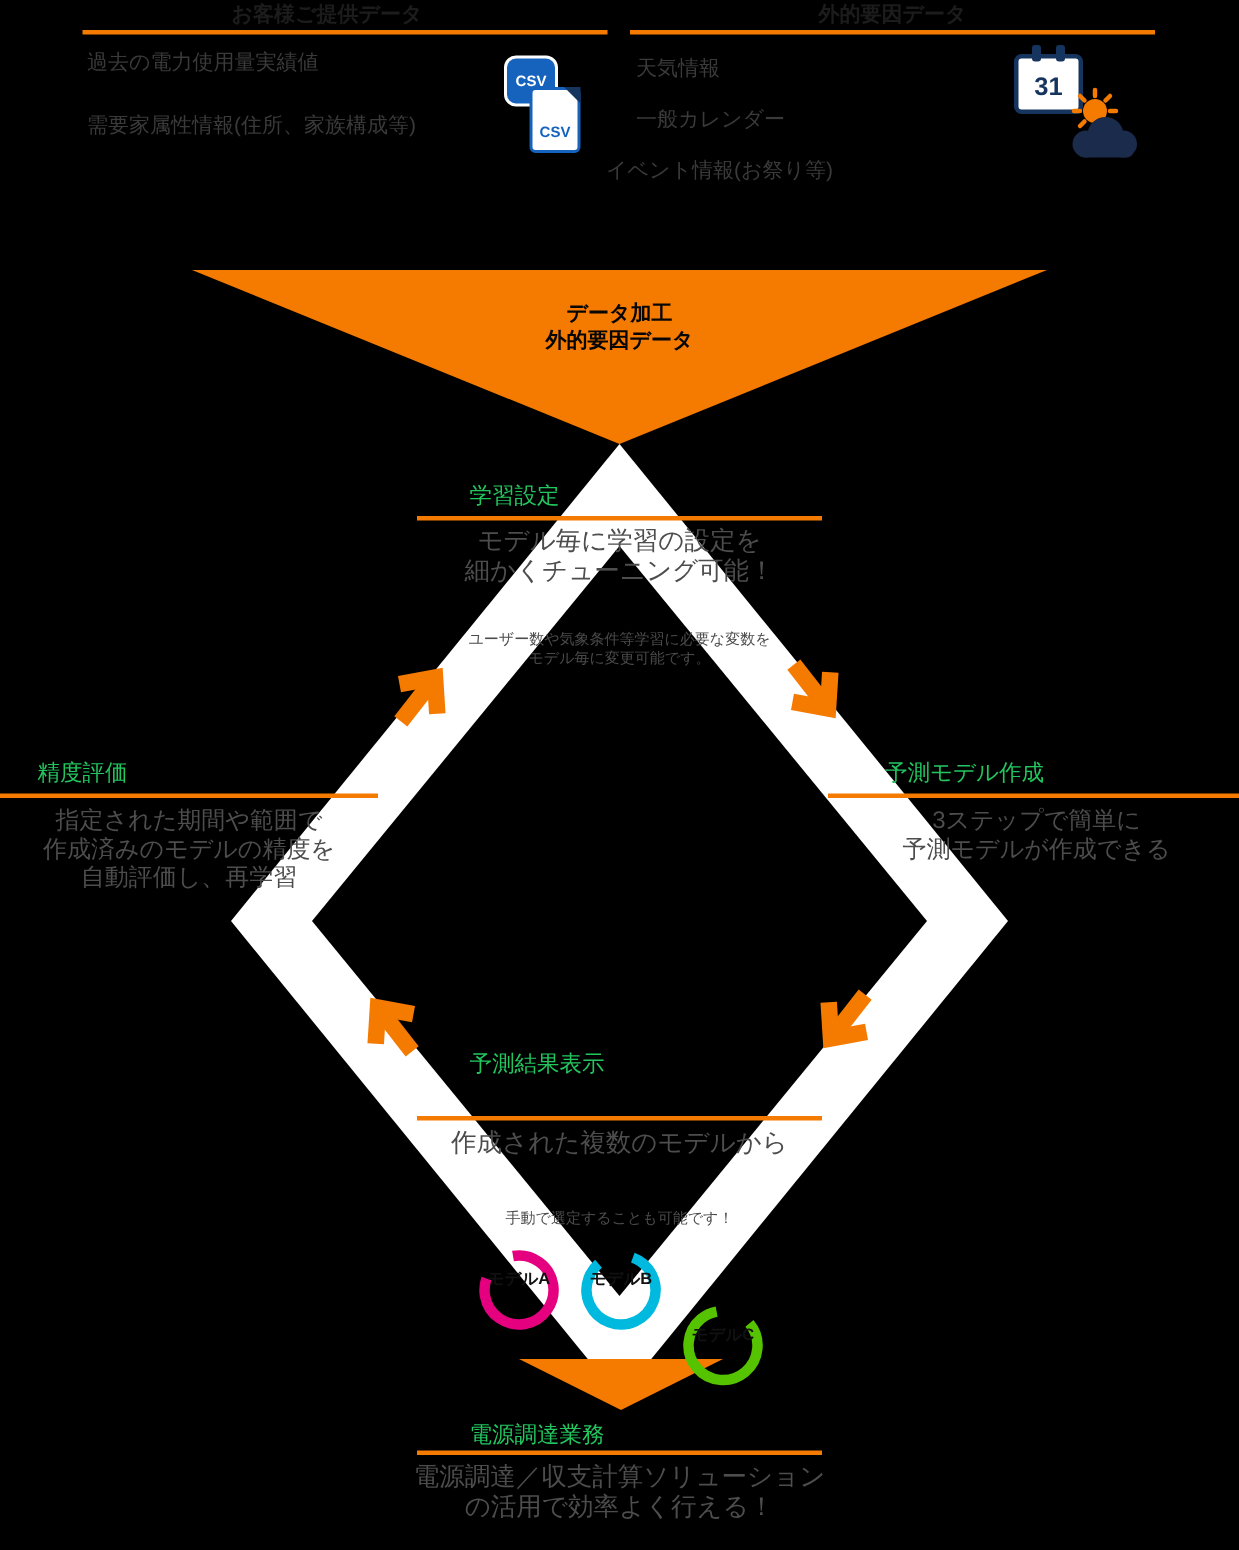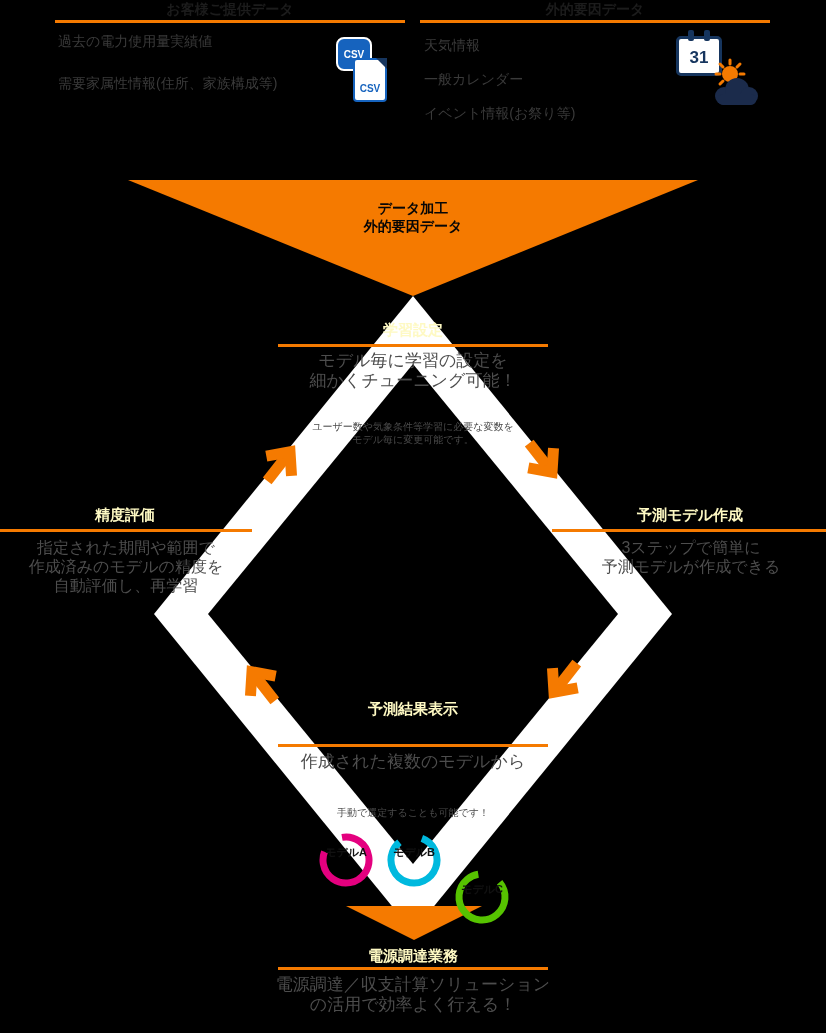--- a/index.html
+++ b/index.html
@@ -5,21 +5,21 @@
   *{margin:0;padding:0;box-sizing:border-box}
   html,body{background:#000;}
   body{font-family:"Liberation Sans","DejaVu Sans",sans-serif;}
   .canvas{position:relative;width:826px;height:1033px;background:#000;overflow:hidden}
   .abs{position:absolute}
   .layer-svg{position:absolute;left:0;top:0}
   .hdr{position:absolute;font-size:14px;font-weight:bold;color:#1c1c1c;text-align:center}
   .rule{position:absolute;height:3px;background:#F57A00}
   .item{position:absolute;font-size:14px;color:#3a3a3a}
   .funnel-label{position:absolute;font-size:14px;font-weight:bold;color:#060606;text-align:center;line-height:18px}
-  .node-title{position:absolute;font-size:15px;font-weight:bold;color:#fef9c3;text-align:center}
+  .node-title{position:absolute;font-size:15px;font-weight:normal;color:#22c55e;text-align:left}
   .body-text{position:absolute;font-size:17px;color:#4d4d4d;text-align:center;line-height:20px}
   .note-text{position:absolute;font-size:10px;color:#4a4a4a;text-align:center;line-height:13px}
   .csv-badge{position:absolute;width:36px;height:34px;background:#1663BE;border:2px solid #fff;
     border-radius:8px;display:flex;align-items:center;justify-content:center;
     color:#fff;font-size:10px;font-weight:bold}
   .csv-page{position:absolute;width:34px;height:44px;background:#fff;border:2px solid #1663BE;
     border-radius:4px;display:flex;align-items:flex-end;justify-content:center;
     padding-bottom:6px;color:#1663BE;font-size:10px;font-weight:bold}
   .csv-page::after{content:"";position:absolute;top:-2px;right:-2px;
     border-style:solid;border-width:0 11px 11px 0;
@@ -58,36 +58,36 @@
     <g class="arrow" transform="translate(562,682) rotate(128)">
       <path d="M-24 0 H10"></path>
         <path d="M-5 -16 L13 0 L-5 16"></path>
     </g>
     <g class="arrow" transform="translate(260,682) rotate(-128)">
       <path d="M-24 0 H10"></path>
         <path d="M-5 -16 L13 0 L-5 16"></path>
     </g>
   </svg>
 
-  <div class="hdr" style="left:55px;top:1px;width:350px">お客様ご提供データ</div>
+  <div class="hdr" style="left:43px;top:1px;width:350px">お客様ご提供データ</div>
   <div class="rule" style="left:55px;top:20px;width:350px"></div>
   <div class="item" style="left:58px;top:33px">過去の電力使用量実績値</div>
   <div class="item" style="left:58px;top:75px">需要家属性情報(住所、家族構成等)</div>
   <div class="csv-badge" style="left:336px;top:37px">
     <span>CSV</span>
   </div>
   <div class="csv-page" style="left:353px;top:58px">
     <span>CSV</span>
   </div>
 
   <div class="hdr" style="left:420px;top:1px;width:350px">外的要因データ</div>
   <div class="rule" style="left:420px;top:20px;width:350px"></div>
   <div class="item" style="left:424px;top:37px">天気情報</div>
   <div class="item" style="left:424px;top:71px">一般カレンダー</div>
-  <div class="item" style="left:424px;top:105px">イベント情報(お祭り等)</div>
+  <div class="item" style="left:404px;top:105px">イベント情報(お祭り等)</div>
   <div class="calendar-icon" style="left:676px;top:36px">
     <div class="cal-tab" style="left:9px"></div>
     <div class="cal-tab" style="right:9px"></div>
     <span class="cal-day">31</span>
   </div>
   <svg class="abs" style="left:704px;top:58px" width="60" height="52" viewBox="0 0 60 52">
     <g stroke="#F57A00" stroke-width="3" stroke-linecap="round">
       <line x1="26" y1="2" x2="26" y2="6"></line>
       <line x1="26" y1="26" x2="26" y2="30"></line>
       <line x1="12" y1="16" x2="16" y2="16"></line>

